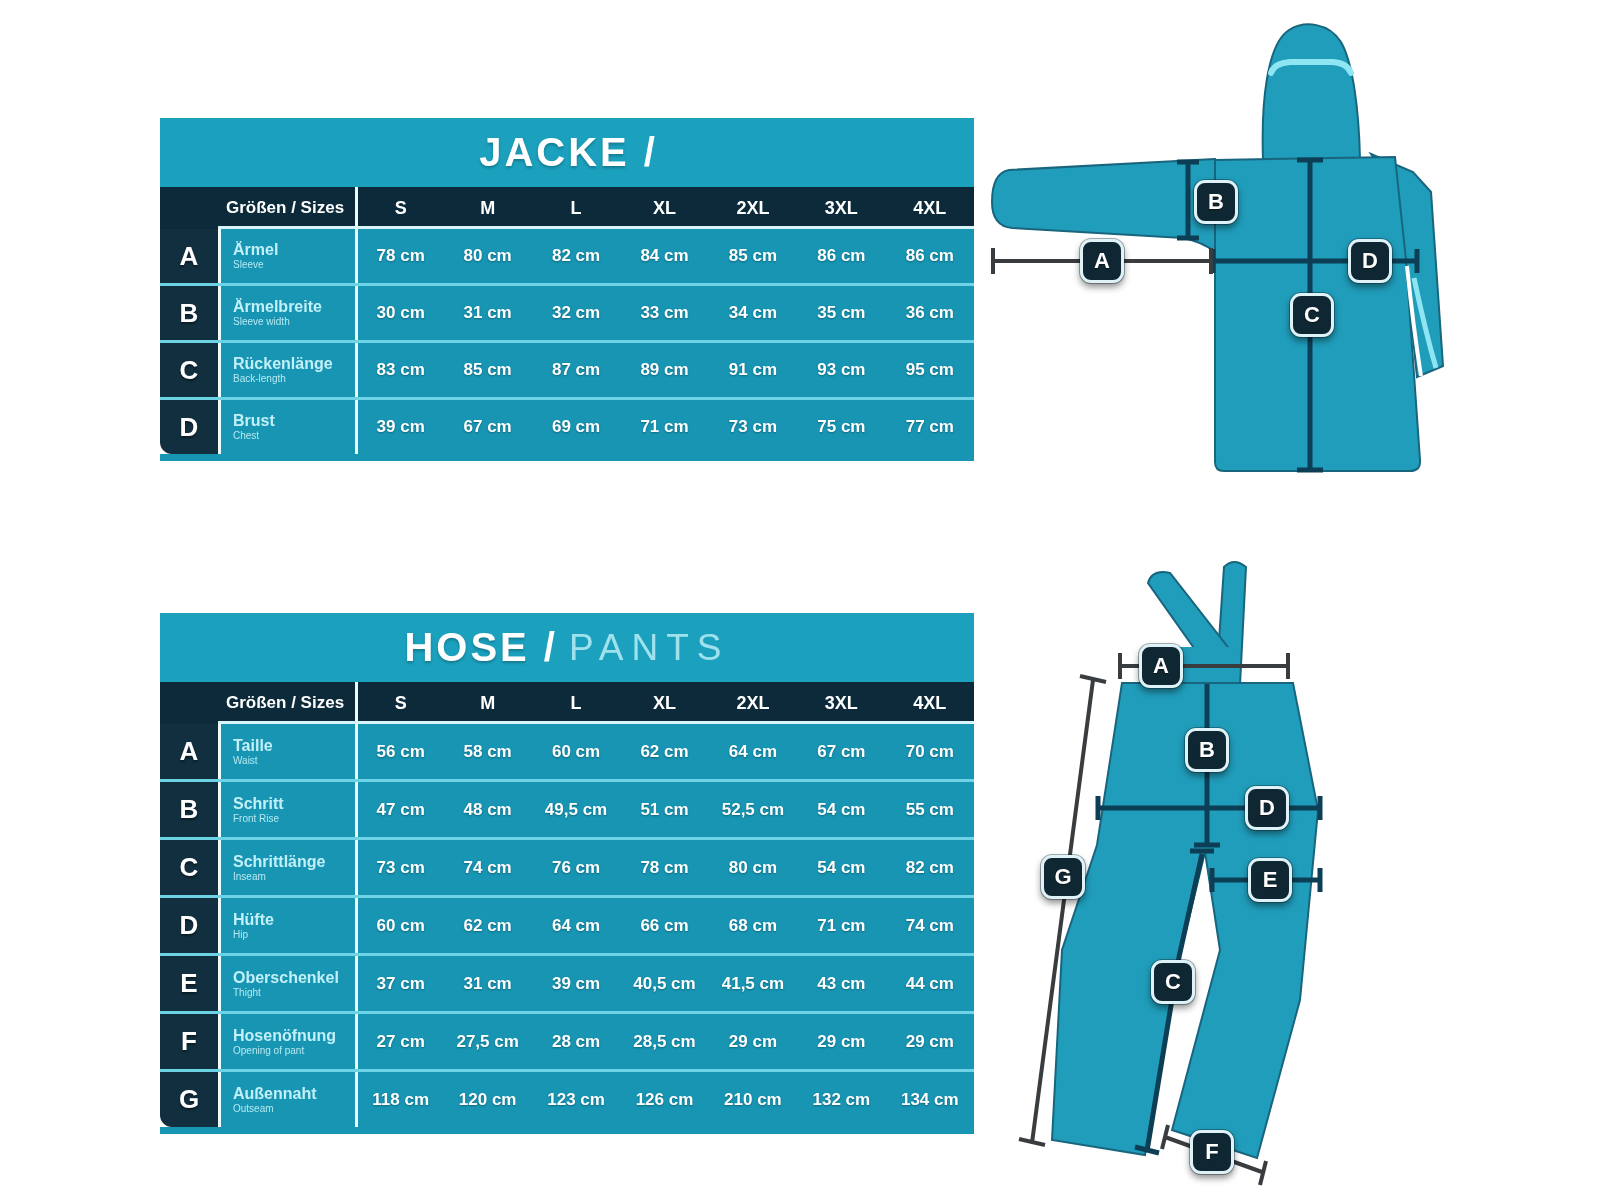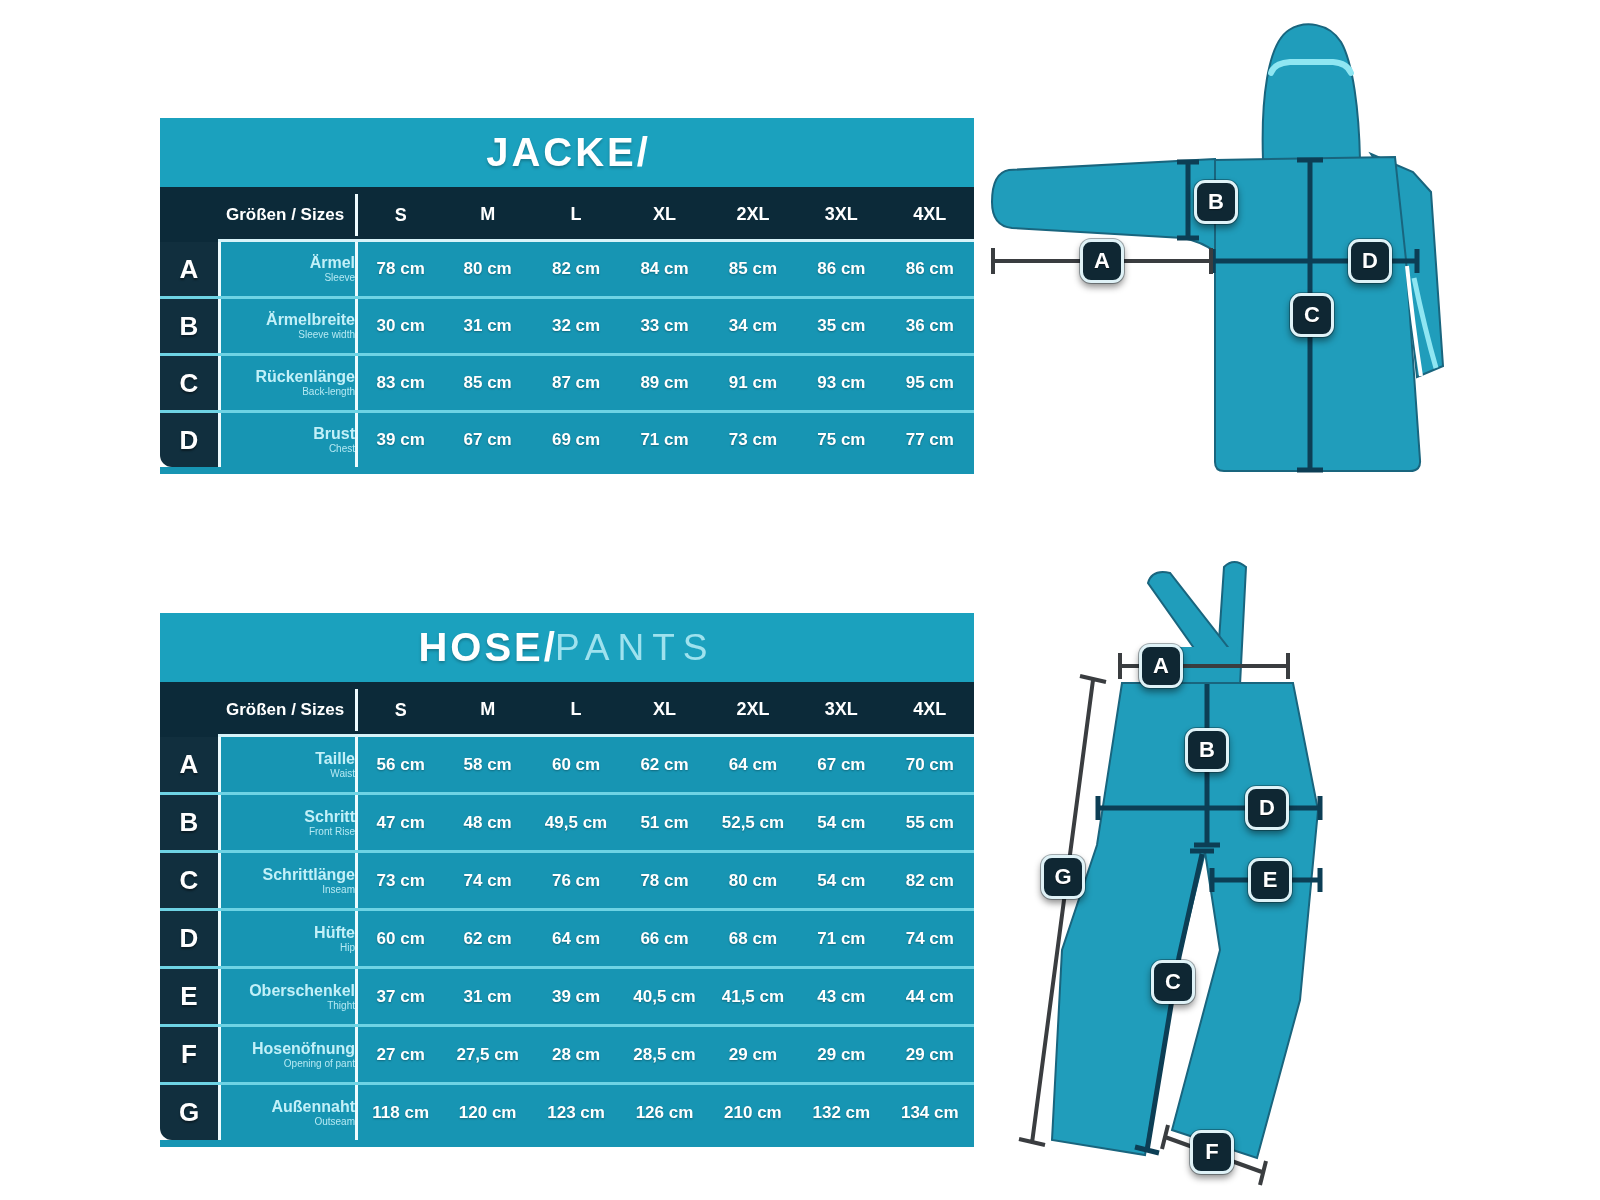--- a/index.html
+++ b/index.html
@@ -4,39 +4,39 @@
 <style>
   html,body{margin:0;padding:0;background:#fff;}
   .canvas{position:relative;width:1600px;height:1200px;background:#ffffff;overflow:hidden;
           font-family:"Liberation Sans", sans-serif;}
 
   
   .size-table{position:absolute;left:160px;width:814px;}
   #jacket-table{top:118px;}
   #pants-table{top:613px;}
 
-  .table-title{height:69px;background:#1ba1be;display:flex;align-items:center;justify-content:center;}
+  .table-title{height:69px;background:#1ba1be;display:flex;align-items:center;justify-content:center;gap:14px;}
   .title-de{color:#ffffff;font-size:40px;font-weight:800;letter-spacing:3px;text-shadow:0 2px 3px rgba(0,0,0,.25);}
   .title-sep{color:#ffffff;font-size:40px;font-weight:800;}
   .title-en{color:#9fe2ee;font-size:37px;font-weight:400;letter-spacing:8px;}
 
-  .thead{position:relative;height:55px;background:#0c2a39;display:grid;grid-template-columns:195px repeat(7,1fr);align-items:center;}
+  .thead{position:relative;height:42px;background:#0c2a39;display:grid;grid-template-columns:195px repeat(7,1fr);align-items:center;}
   .thead::after{content:'';position:absolute;left:58px;right:0;bottom:0;height:3px;background:#d8f3f9;}
   .sizes-label{color:#ffffff;font-weight:700;font-size:17px;padding-left:66px;white-space:nowrap;}
   .size-col{color:#ffffff;font-weight:700;font-size:18px;text-align:center;}
   .size-col.first{border-left:3px solid #eefbfe;height:42px;line-height:42px;box-sizing:border-box;}
 
   .rows{}
   .row{display:grid;grid-template-columns:58px 137px repeat(7,1fr);}
   .row + .row{border-top:3px solid #6ed3e4;}
   #jacket-table .row{height:54px;}
   #pants-table .row{height:55px;}
   .letter-cell{background:#112f3e;color:#ffffff;font-weight:800;font-size:26px;display:flex;align-items:center;justify-content:center;text-shadow:0 2px 2px rgba(0,0,0,.4);}
   .row:last-child .letter-cell{border-radius:0 0 0 12px;}
-  .label-cell{background:#1795b3;border-left:3px solid #eefbfe;box-sizing:border-box;display:flex;flex-direction:column;justify-content:center;padding-left:12px;line-height:1.12;text-align:right;}
+  .label-cell{background:#1795b3;border-left:3px solid #eefbfe;box-sizing:border-box;display:flex;flex-direction:column;justify-content:center;padding-left:12px;line-height:1.12;}
   .label-de{color:#c2f0f8;font-weight:700;font-size:16px;}
   .label-en{color:#b5e9f3;font-weight:400;font-size:10px;}
   .value-cell{background:#1795b3;color:#ffffff;font-weight:700;font-size:17px;display:flex;align-items:center;justify-content:center;text-shadow:0 1px 2px rgba(0,0,0,.3);}
   .value-cell.first{border-left:3px solid #eefbfe;box-sizing:border-box;}
   .bottom-strip{height:7px;background:#1795b3;}
 
   
   .diagram{position:absolute;}
   #jacket-diagram{left:975px;top:10px;width:525px;height:480px;}
   #pants-diagram{left:1000px;top:545px;width:340px;height:655px;}

